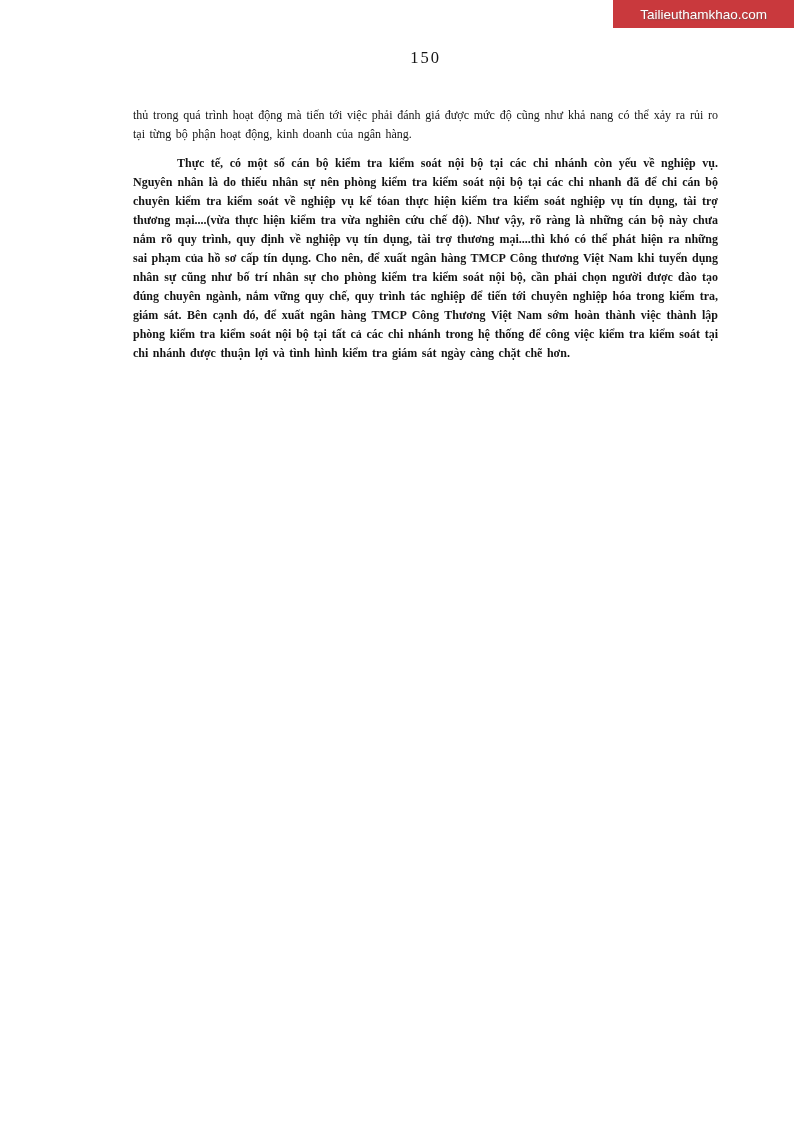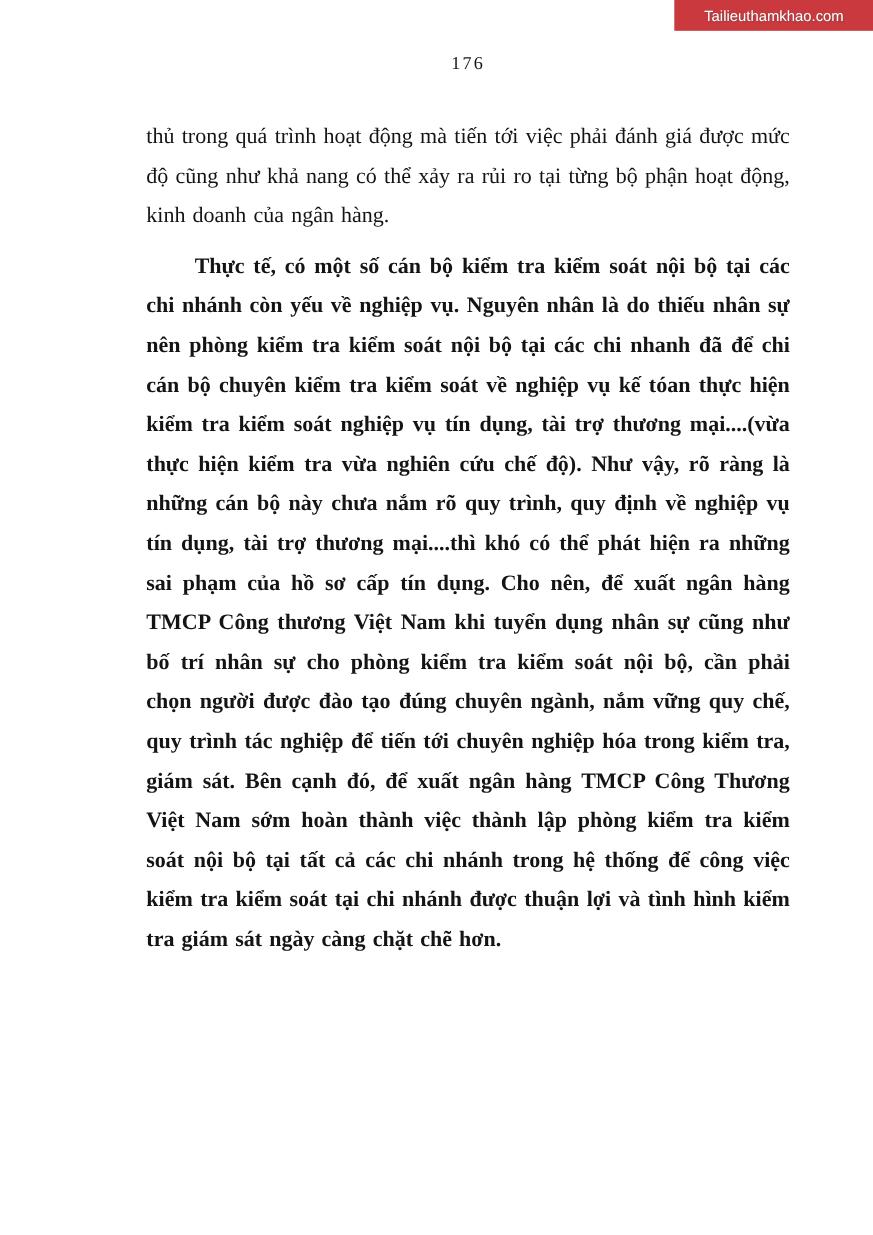--- a/index.html
+++ b/index.html
@@ -40,36 +40,36 @@
     font-size: 16.5px;
     letter-spacing: 2px;
   }
   .content {
     position: absolute;
     top: 106px;
     left: 133px;
     width: 585px;
   }
   .content p {
-    font-size: 20px;
-    line-height: 36px;
+    font-size: 12px;
+    line-height: 19px;
     text-align: justify;
     word-spacing: 1.5px;
   }
   .content p.indented {
     margin-top: 10px;
     text-indent: 44px;
     font-weight: bold;
   }
 </style>
 </head>
 <body>
 
 <div class="watermark">
   <span>Tailieuthamkhao.com</span>
 </div>
 
-<div class="page-number">176</div>
+<div class="page-number">150</div>
 
 <div class="content">
   <p>thủ trong quá trình hoạt động mà tiến tới việc phải đánh giá được mức độ cũng như khả nang có thể xảy ra rủi ro tại từng bộ phận hoạt động, kinh doanh của ngân hàng.</p>
   <p class="indented">Thực tế, có một số cán bộ kiểm tra kiểm soát nội bộ tại các chi nhánh còn yếu về nghiệp vụ. Nguyên nhân là do thiếu nhân sự nên phòng kiểm tra kiểm soát nội bộ tại các chi nhanh đã để chi cán bộ chuyên kiểm tra kiểm soát về nghiệp vụ kế tóan thực hiện kiểm tra kiểm soát nghiệp vụ tín dụng, tài trợ thương mại....(vừa thực hiện kiểm tra vừa nghiên cứu chế độ). Như vậy, rõ ràng là những cán bộ này chưa nắm rõ quy trình, quy định về nghiệp vụ tín dụng, tài trợ thương mại....thì khó có thể phát hiện ra những sai phạm của hồ sơ cấp tín dụng. Cho nên, để xuất ngân hàng TMCP Công thương Việt Nam khi tuyển dụng nhân sự cũng như bố trí nhân sự cho phòng kiểm tra kiểm soát nội bộ, cần phải chọn người được đào tạo đúng chuyên ngành, nắm vững quy chế, quy trình tác nghiệp để tiến tới chuyên nghiệp hóa trong kiểm tra, giám sát. Bên cạnh đó, để xuất ngân hàng TMCP Công Thương Việt Nam sớm hoàn thành việc thành lập phòng kiểm tra kiểm soát nội bộ tại tất cả các chi nhánh trong hệ thống để công việc kiểm tra kiểm soát tại chi nhánh được thuận lợi và tình hình kiểm tra giám sát ngày càng chặt chẽ hơn.</p>
 </div>
 
 </body></html>

